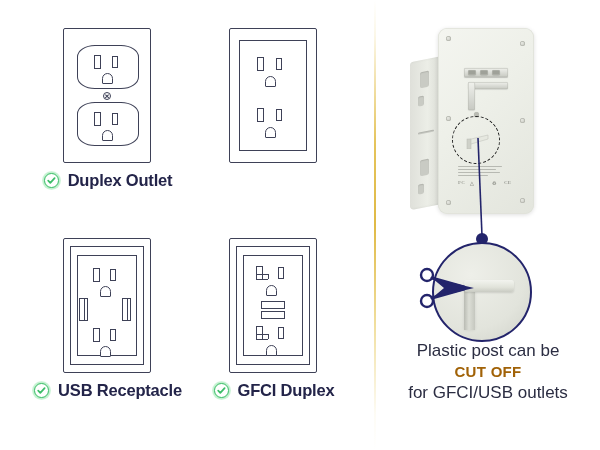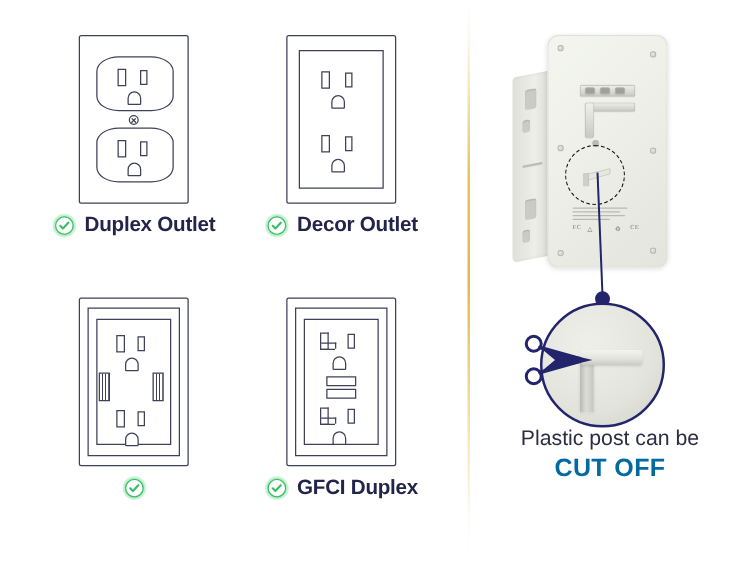--- a/index.html
+++ b/index.html
@@ -417,23 +417,23 @@
     width: 224px;
     text-align: center;
     line-height: 1.30;
   }
   .cap-line {
     font-size: 17px;
     color: #2b2d42;
     display: block;
   }
   .cap-accent {
-    font-size: 20px;
+    font-size: 15px;
     font-weight: bold;
-    color: #0369a1;
+    color: #a16207;
     display: block;
     letter-spacing: 0.3px;
   }
 </style>
 </head>
 <body>
 
 <div id="canvas">
 
   <div id="left-panel">
@@ -471,30 +471,20 @@
         <div class="plate">
           <div class="inner-frame">
             <div class="slot slot-neutral" style="left:17px; top:16px;"></div>
             <div class="slot slot-hot" style="left:36px; top:17px;"></div>
             <div class="slot slot-ground" style="left:25px; top:35px;"></div>
             <div class="slot slot-neutral" style="left:17px; top:67px;"></div>
             <div class="slot slot-hot" style="left:36px; top:68px;"></div>
             <div class="slot slot-ground" style="left:25px; top:86px;"></div>
           </div>
         </div>
-      </div>
-      <div class="caption">
-        <span class="check-badge">
-          <span class="glow"></span>
-            <span class="disc"></span>
-          <svg viewBox="0 0 12 12">
-              <path d="M2.4 6.2 L4.7 8.5 L9.4 3.5" fill="none" stroke="#3bbd68" stroke-width="1.9" stroke-linecap="round" stroke-linejoin="round"></path>
-            </svg>
-        </span>
-        <span class="caption-label">Decor Outlet</span>
       </div>
     </div>
 
     <div class="outlet-cell cell-r1 cell-c0">
       <div class="plate-wrap">
         <div class="plate">
           <div class="inner-frame2">
             <div class="inner-frame" style="left:6px; top:8px; right:6px; bottom:8px;">
               <div class="slot slot-neutral" style="left:15px; top:12px;"></div>
               <div class="slot slot-hot" style="left:32px; top:13px;"></div>
@@ -509,20 +499,21 @@
         </div>
       </div>
       <div class="caption">
         <span class="check-badge">
           <span class="glow"></span>
             <span class="disc"></span>
           <svg viewBox="0 0 12 12">
               <path d="M2.4 6.2 L4.7 8.5 L9.4 3.5" fill="none" stroke="#3bbd68" stroke-width="1.9" stroke-linecap="round" stroke-linejoin="round"></path>
             </svg>
         </span>
+        <span class="caption-label">USB Receptacle</span>
       </div>
     </div>
 
     <div class="outlet-cell cell-r1 cell-c1">
       <div class="plate-wrap">
         <div class="plate">
           <div class="inner-frame2">
             <div class="inner-frame" style="left:6px; top:8px; right:6px; bottom:8px;">
               <div class="slot-lshape" style="left:12px; top:10px;"></div>
               <div class="slot slot-hot" style="left:34px; top:11px;"></div>
@@ -619,15 +610,16 @@
         </g>
         <path d="M14 14 L56 24 L14 34 L26 24 Z" fill="#23246b"></path>
         <path d="M14 14 L46 23" stroke="#23246b" stroke-width="3" stroke-linecap="round"></path>
         <path d="M14 34 L46 25" stroke="#23246b" stroke-width="3" stroke-linecap="round"></path>
       </svg>
     </div>
 
     <div id="photo-caption">
       <span class="cap-line">Plastic post can be</span>
       <span class="cap-accent">CUT OFF</span>
+      <span class="cap-line">for GFCI/USB outlets</span>
     </div>
   </div>
 </div>
 
 </body></html>

